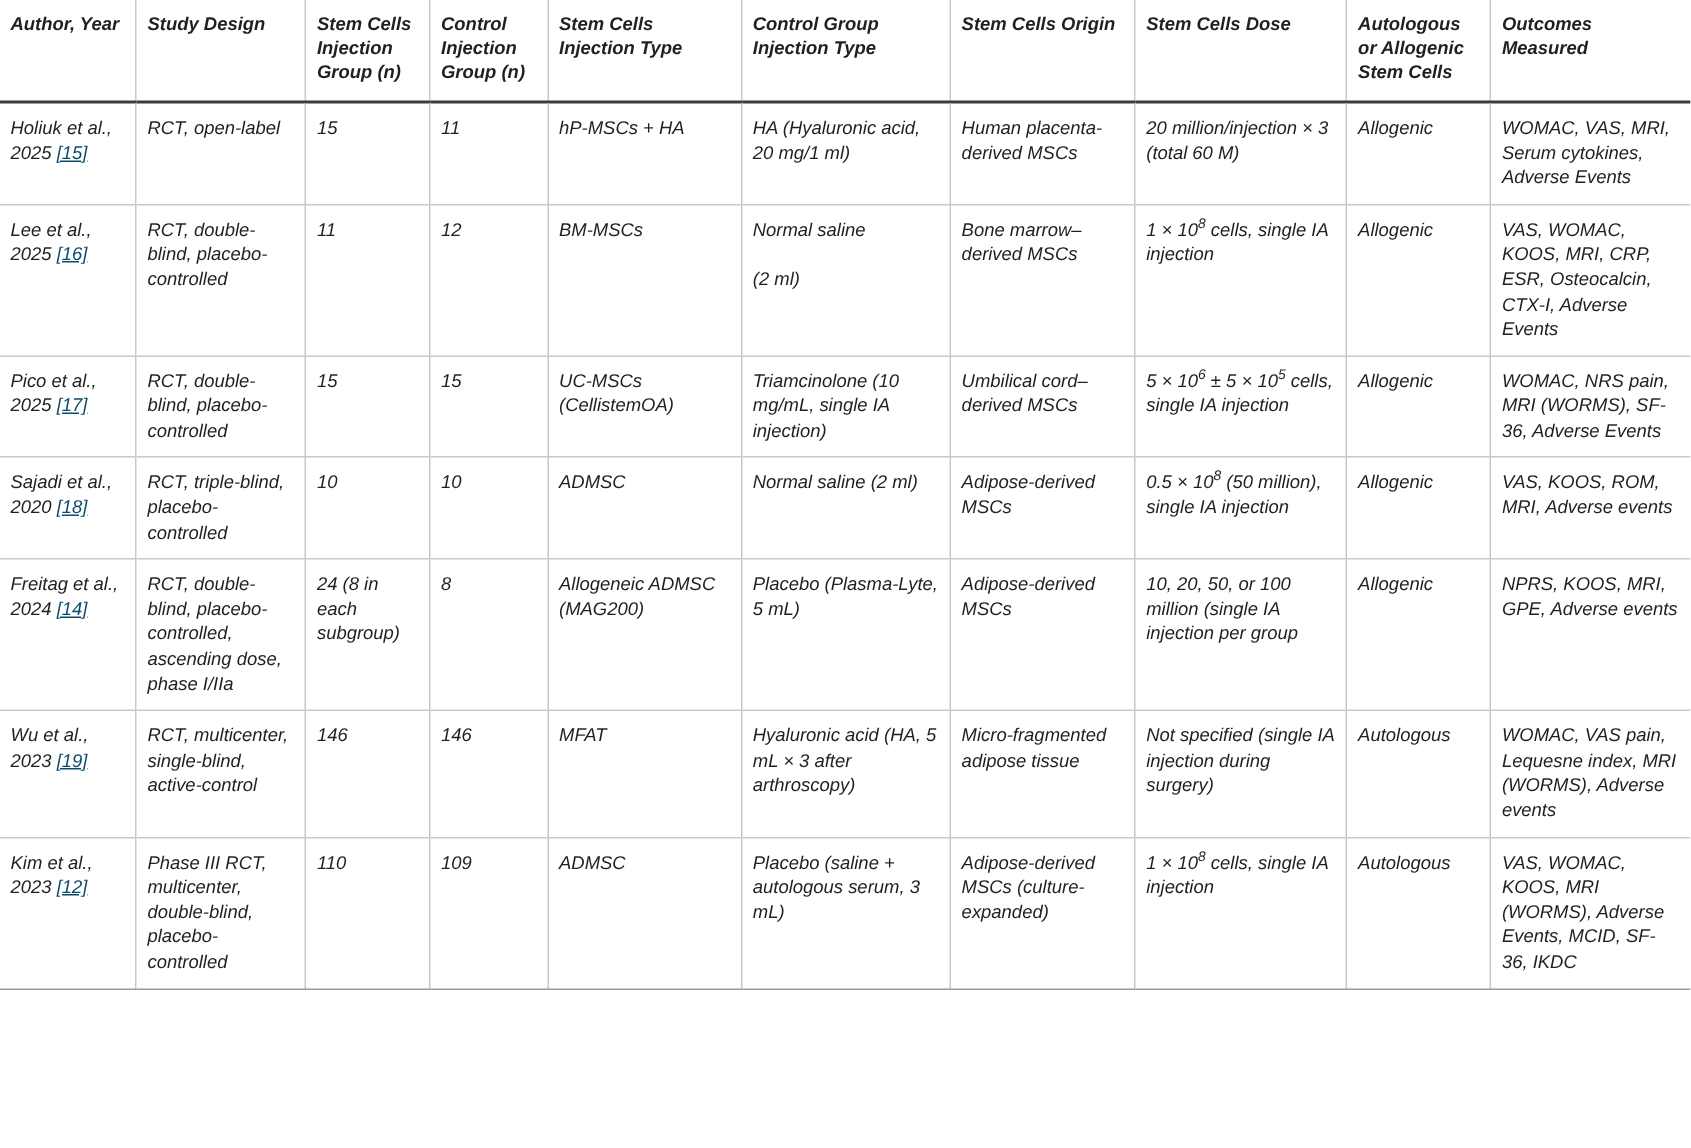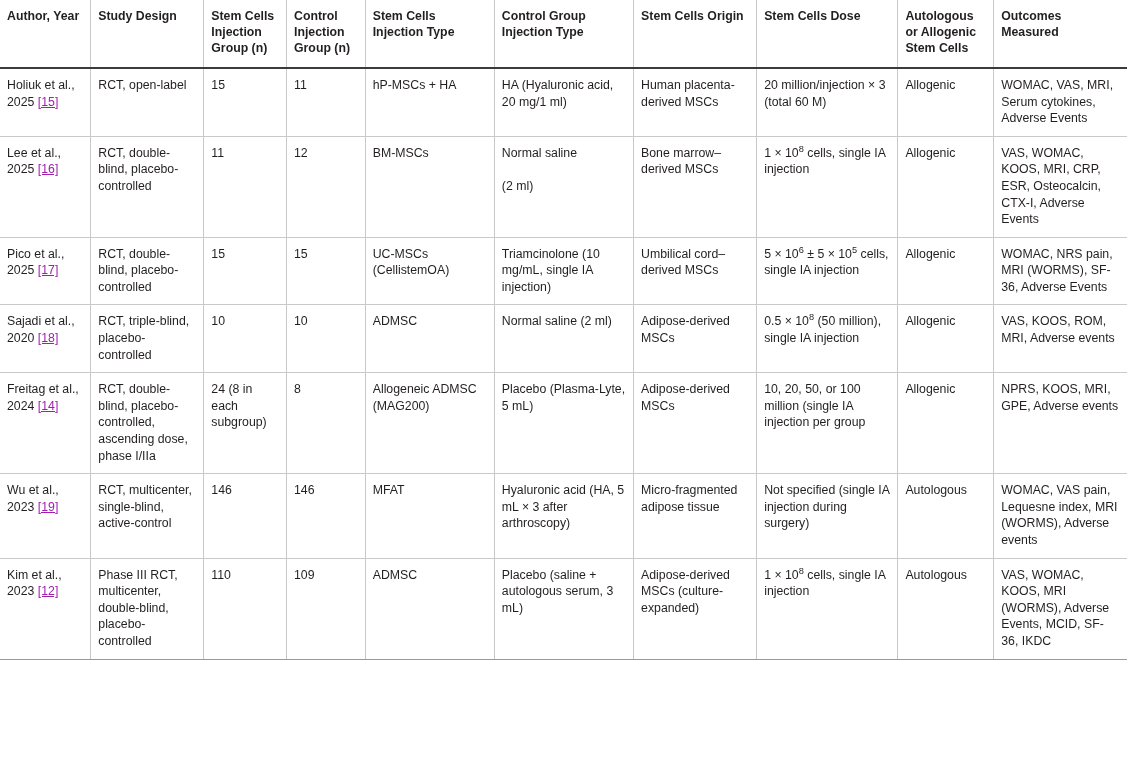--- a/index.html
+++ b/index.html
@@ -11,20 +11,21 @@
     width: 1127px;
     height: 765px;
     font-family: "Liberation Sans", sans-serif;
     color: #231f20;
     overflow: hidden;
   }
   .table-wrap {
     width: 1127px;
     box-sizing: border-box;
     padding: 0;
+    font-style: italic;
   }
   table.study-table {
     border-collapse: collapse;
     width: 1127px;
     table-layout: fixed;
     font-size: 12.3px;
     line-height: 1.33;
   }
   table.study-table thead th {
     text-align: left;
@@ -49,21 +50,21 @@
     font-size: 12.3px;
     line-height: 1.35;
   }
   table.study-table tbody td:last-child {
     border-right: none;
   }
   table.study-table tbody tr:last-child td {
     border-bottom: 1px solid #9a9a9a;
   }
   .ref-link {
-    color: #a21caf;
+    color: #0c4a6e;
     text-decoration: underline;
   }
   .blank-line {
     display: block;
     height: 1.35em;
   }
   sup {
     font-size: 0.75em;
     vertical-align: super;
     line-height: 0;

